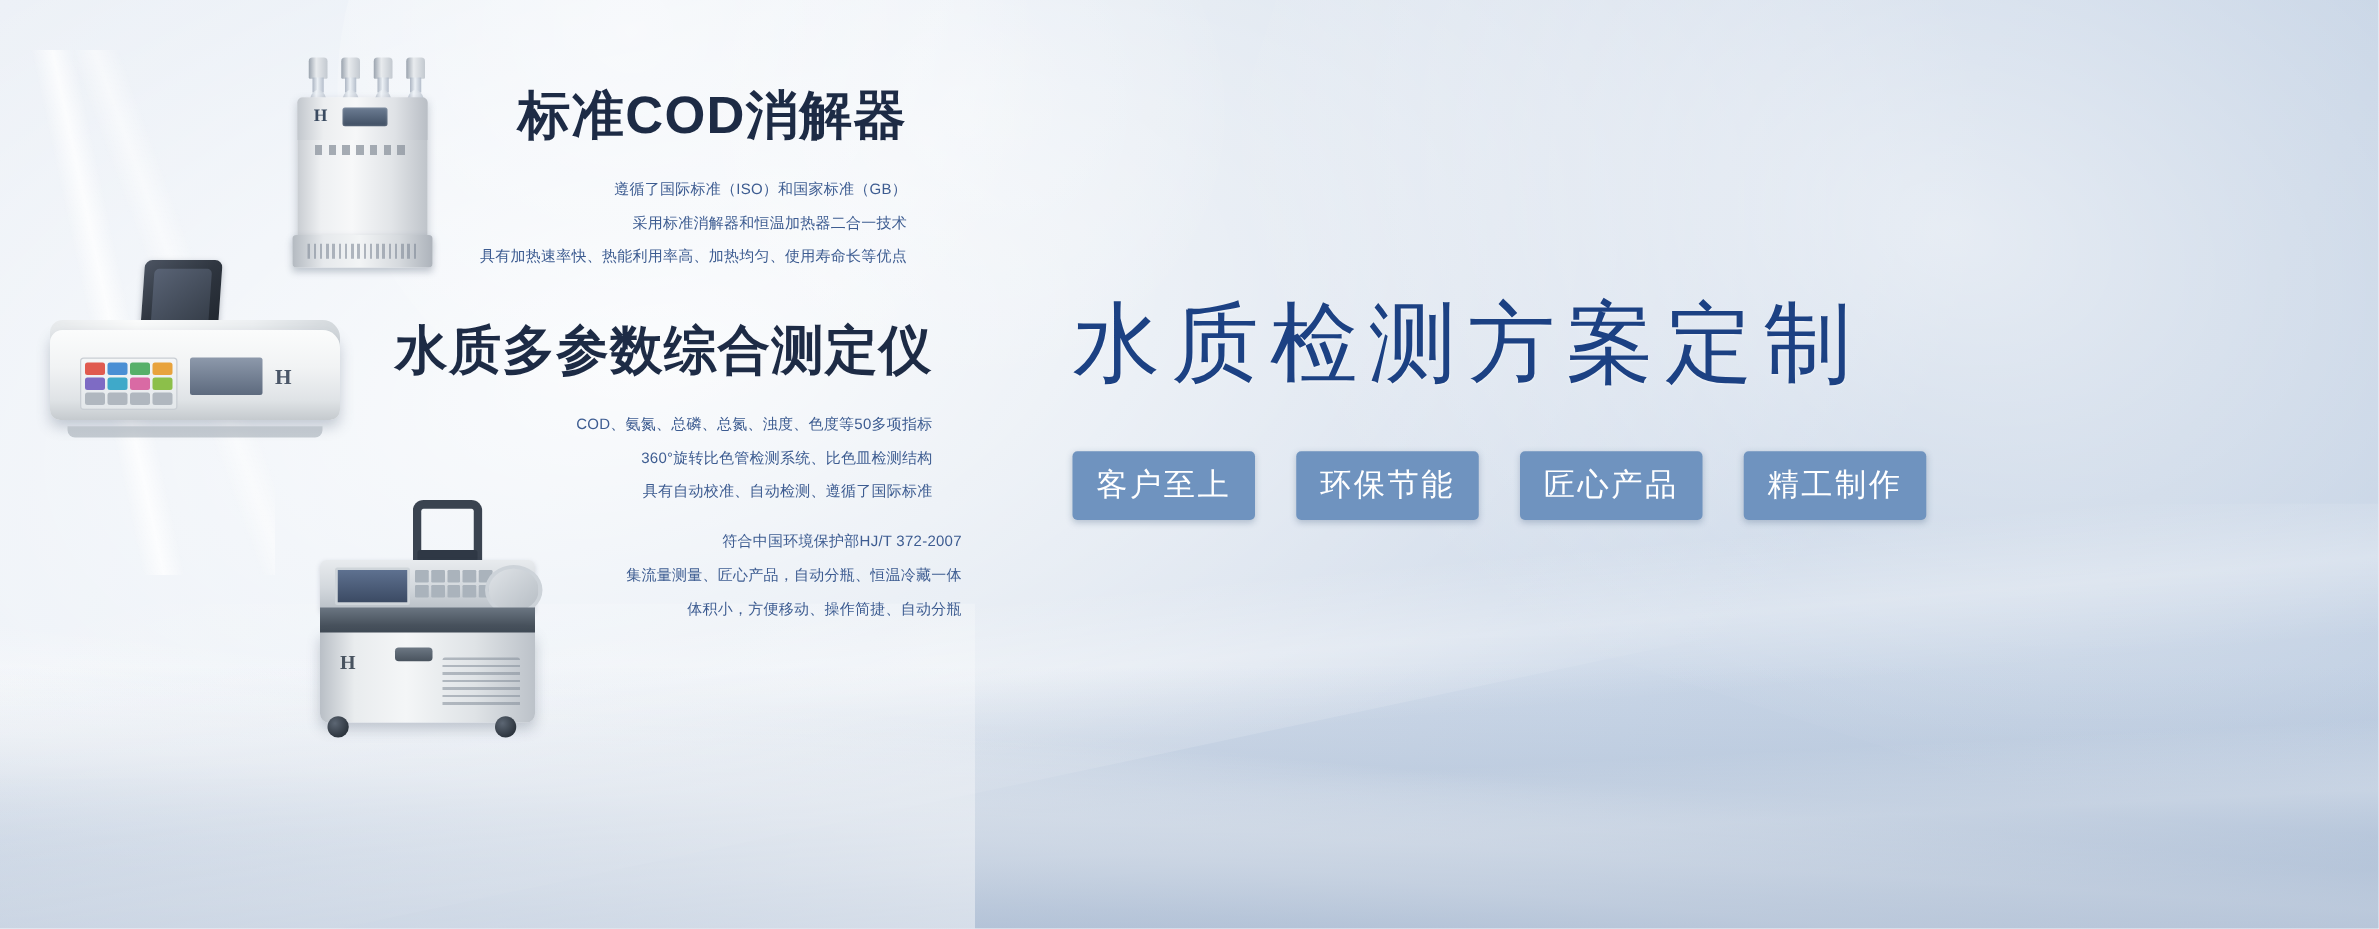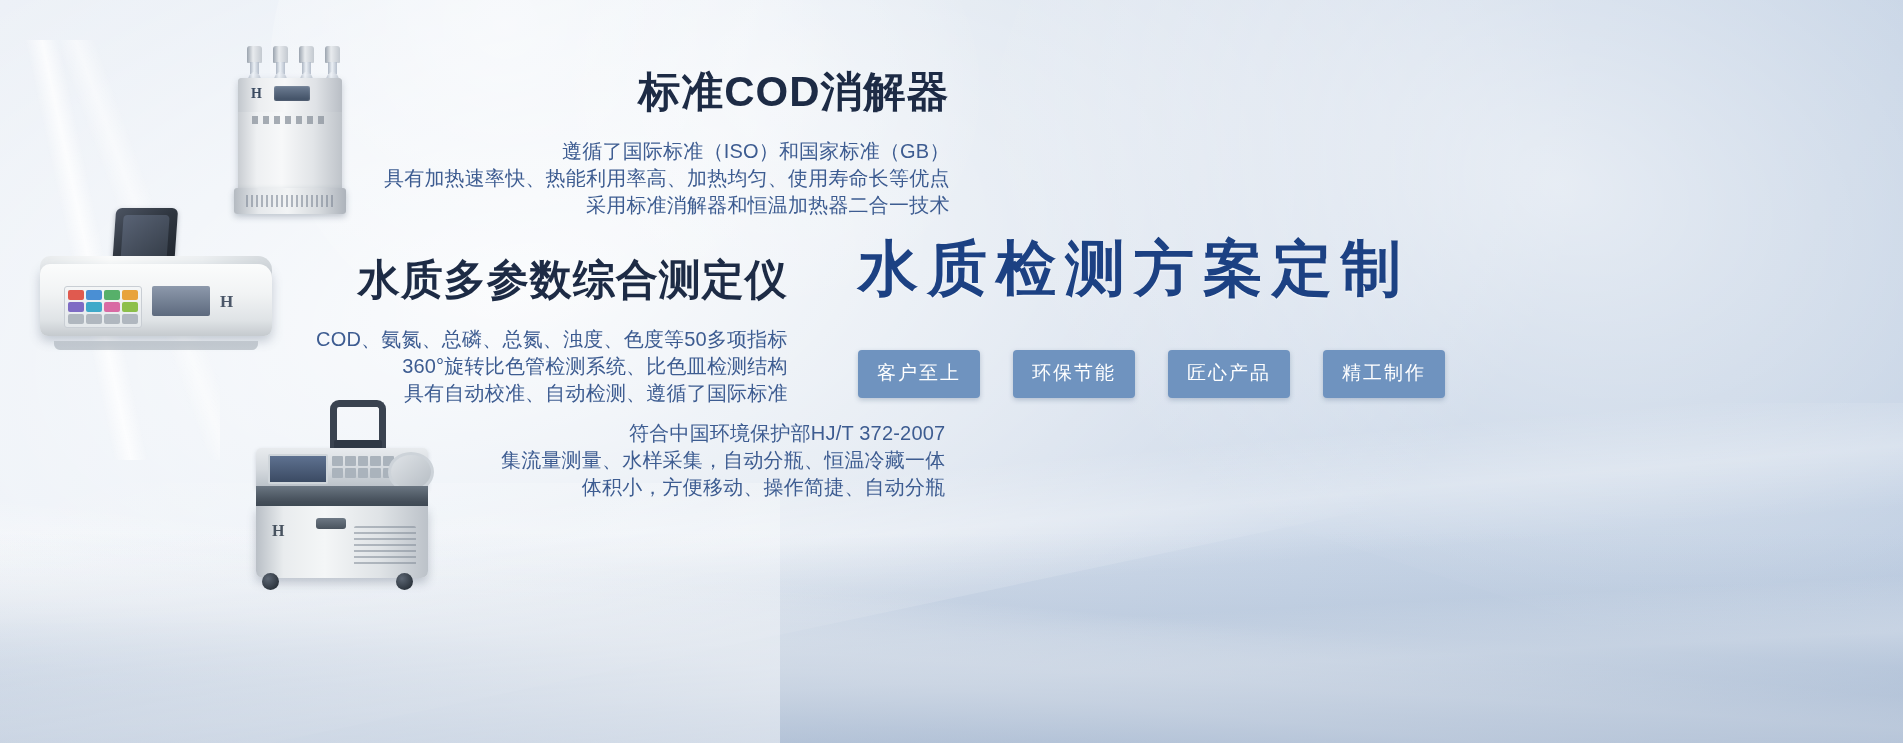--- a/index.html
+++ b/index.html
@@ -142,21 +142,21 @@
     font-size: 42px;
     font-weight: bold;
     color: #1d2b45;
     letter-spacing: 1px;
     line-height: 1.15;
     white-space: nowrap;
     margin: 0 0 22px 0;
   }
 
   .product-desc-line {
-    font-size: 20px;
+    font-size: 12px;
     color: #3d5c91;
     line-height: 27px;
     white-space: nowrap;
     letter-spacing: 0.2px;
   }
 
   
   #product-1 { left: 232px; top: 44px; }
   #product-1 .product-text { margin-left: 36px; padding-top: 24px; }
 
@@ -402,38 +402,38 @@
   .wheel.w2 { left: 158px; }
 
   
   .hero {
     position: absolute;
     left: 858px;
     top: 236px;
     width: 680px;
   }
   .hero-title {
-    font-size: 60px;
-    font-weight: bold;
+    font-size: 70px;
+    font-weight: normal;
     color: #1c4183;
     letter-spacing: 9px;
     line-height: 1.1;
     white-space: nowrap;
     margin: 0;
     text-shadow: 0 1px 2px rgba(255,255,255,0.55);
   }
   .badges {
     display: flex;
     gap: 33px;
     margin-top: 48px;
   }
   .badge {
     background: #6f93bf;
     color: #ffffff;
-    font-size: 19px;
+    font-size: 25px;
     letter-spacing: 2px;
     padding: 10px 19px 12px 19px;
     border-radius: 4px;
     white-space: nowrap;
     box-shadow: 0 2px 5px rgba(70,95,130,0.3);
   }
 </style>
 </head>
 <body>
 
@@ -485,22 +485,22 @@
         <div class="cod-logo">H</div>
         <div class="cod-screen"></div>
         <div class="cod-keys"></div>
         <div class="cod-base"></div>
         <div class="cod-vents"></div>
       </div>
     </div>
     <div class="product-text">
       <h2 class="product-title">标准COD消解器</h2>
       <div class="product-desc-line">遵循了国际标准（ISO）和国家标准（GB）</div>
+      <div class="product-desc-line">采用标准消解器和恒温加热器二合一技术</div>
       <div class="product-desc-line">具有加热速率快、热能利用率高、加热均匀、使用寿命长等优点</div>
-      <div class="product-desc-line">采用标准消解器和恒温加热器二合一技术</div>
     </div>
   </div>
 
   <div class="product" id="product-2">
     <div class="product-image">
       <div class="dev mpa">
         <div class="mpa-lid">
           <div class="mpa-lid-inner"></div>
         </div>
         <div class="mpa-tray"></div>
@@ -557,21 +557,21 @@
         <div class="smp-body"></div>
         <div class="smp-logo">H</div>
         <div class="smp-latch"></div>
         <div class="smp-grille"></div>
         <div class="wheel w1"></div>
         <div class="wheel w2"></div>
       </div>
     </div>
     <div class="product-text">
       <div class="product-desc-line">符合中国环境保护部HJ/T 372-2007</div>
-      <div class="product-desc-line">集流量测量、水样采集，自动分瓶、恒温冷藏一体</div>
+      <div class="product-desc-line">集流量测量、匠心产品，自动分瓶、恒温冷藏一体</div>
       <div class="product-desc-line">体积小，方便移动、操作简捷、自动分瓶</div>
     </div>
   </div>
 
   <div class="hero">
     <h1 class="hero-title">水质检测方案定制</h1>
     <div class="badges">
       <div class="badge">客户至上</div>
       <div class="badge">环保节能</div>
       <div class="badge">匠心产品</div>

